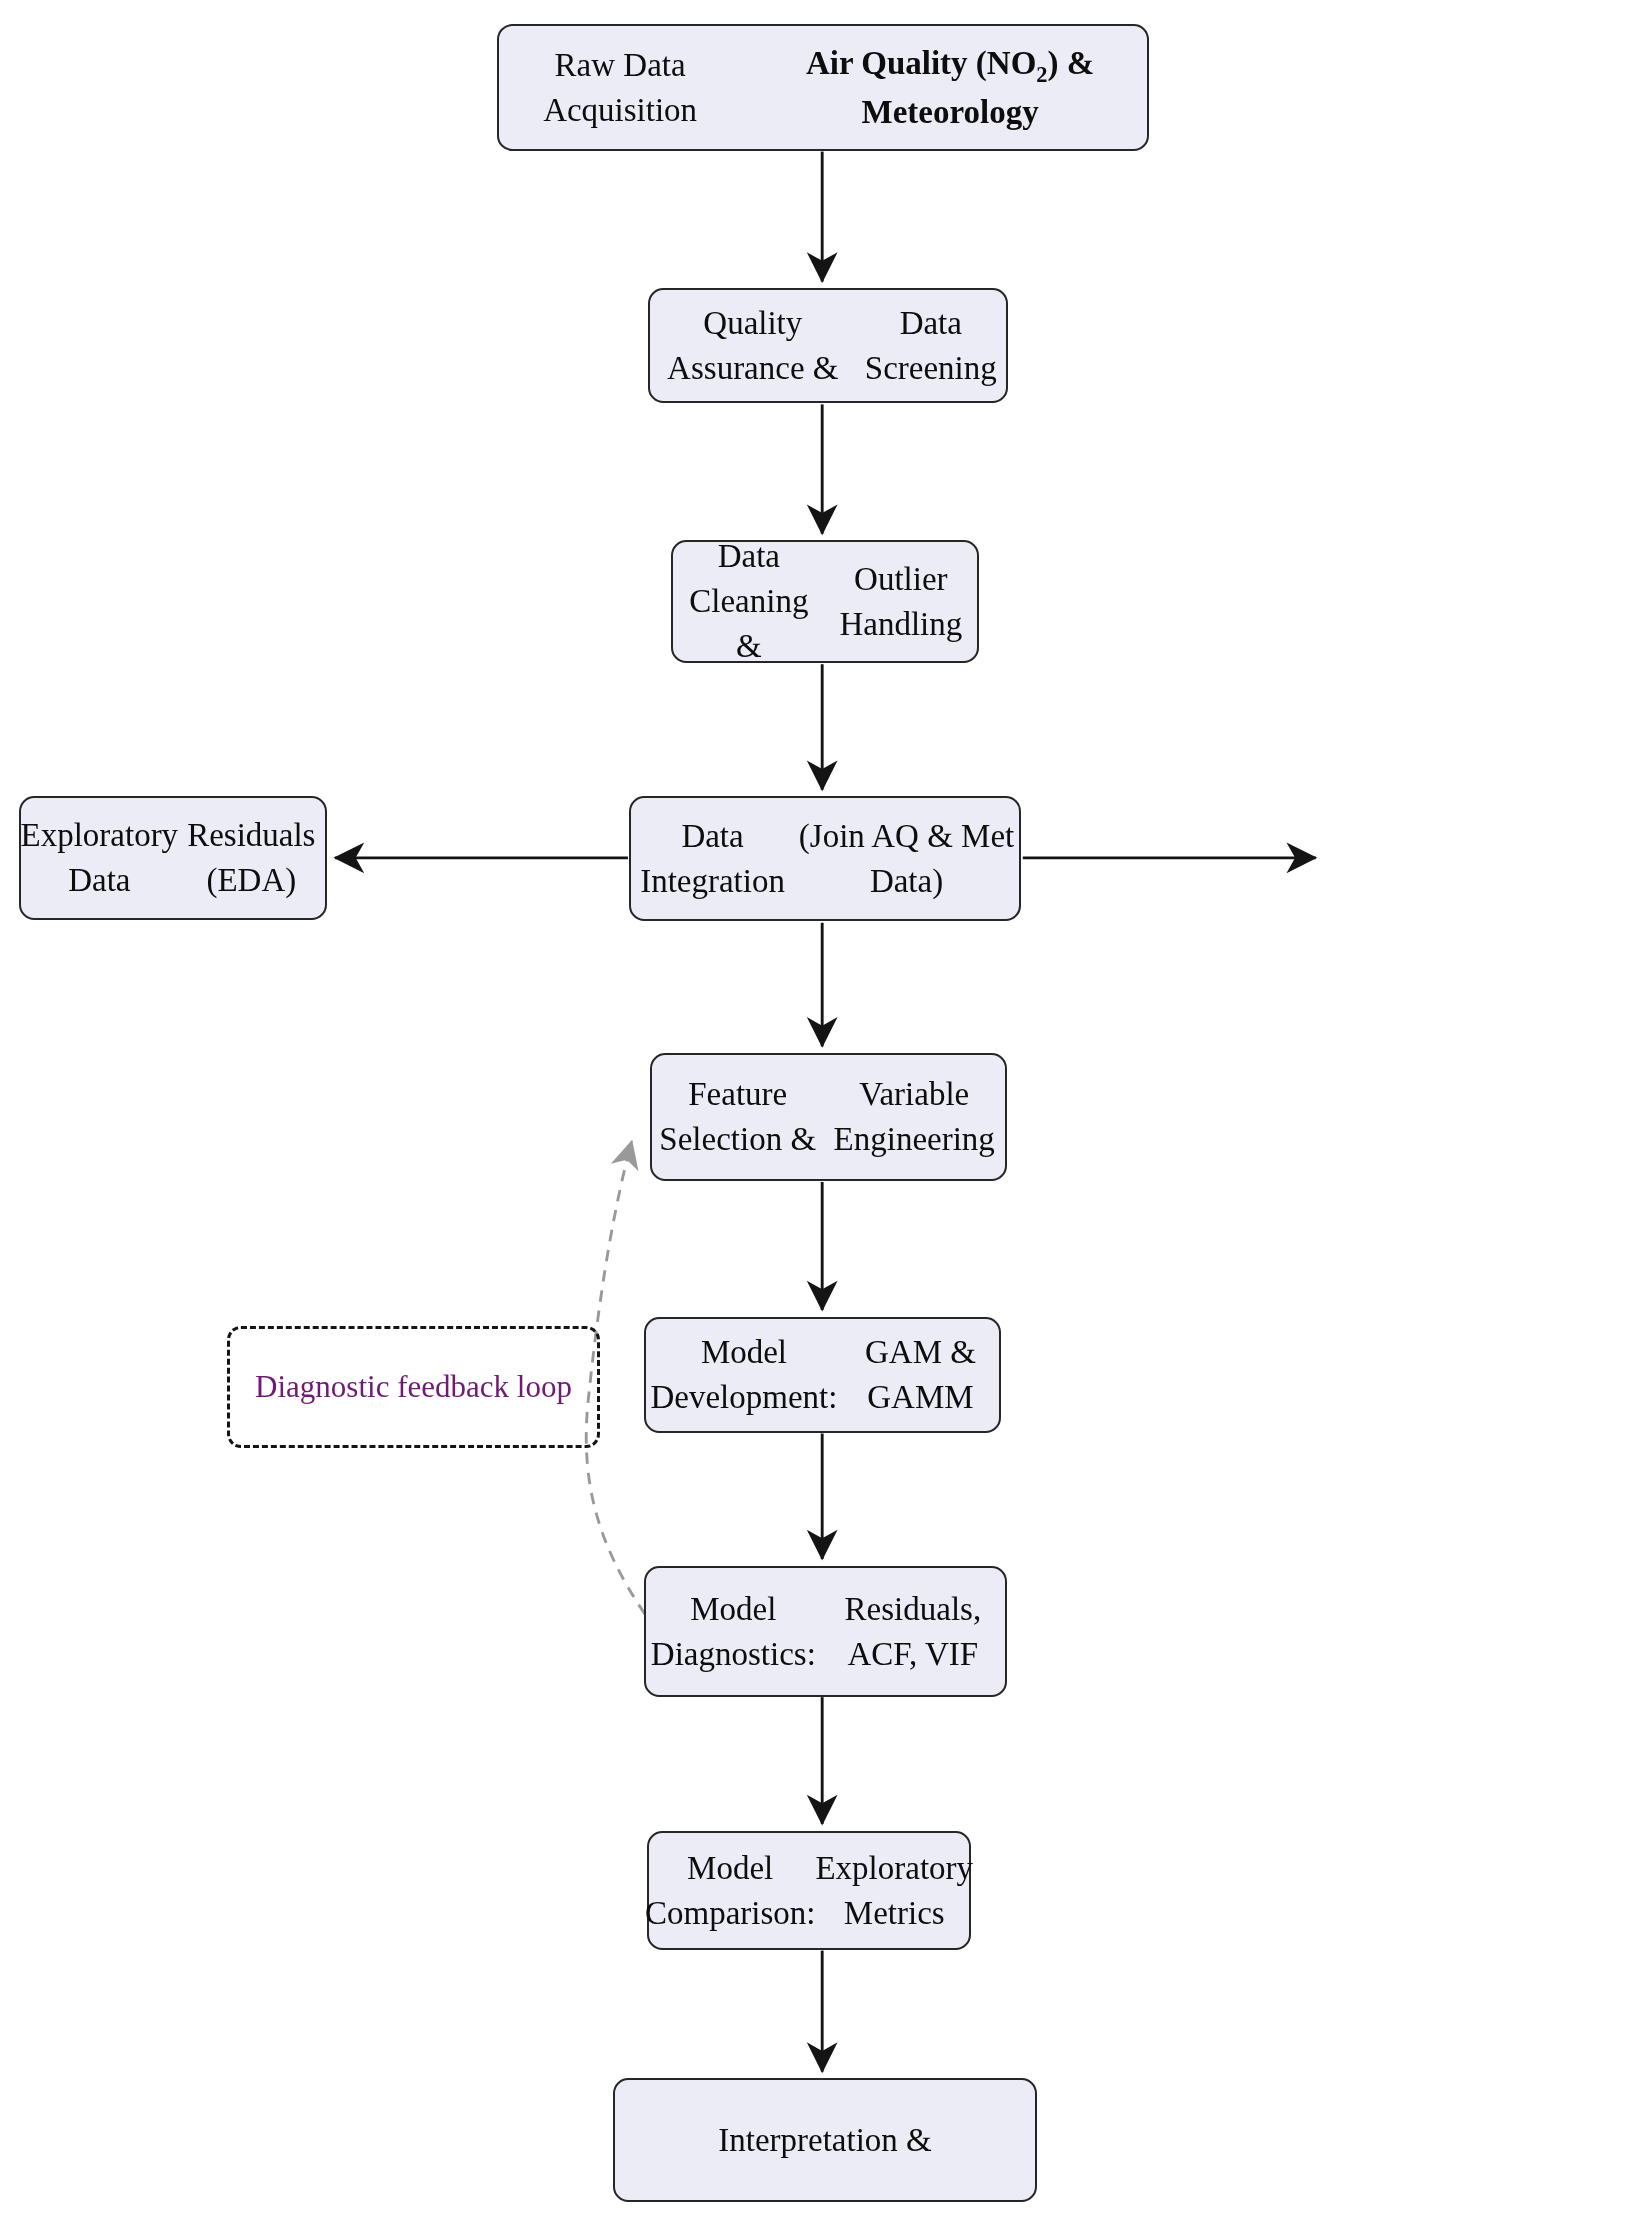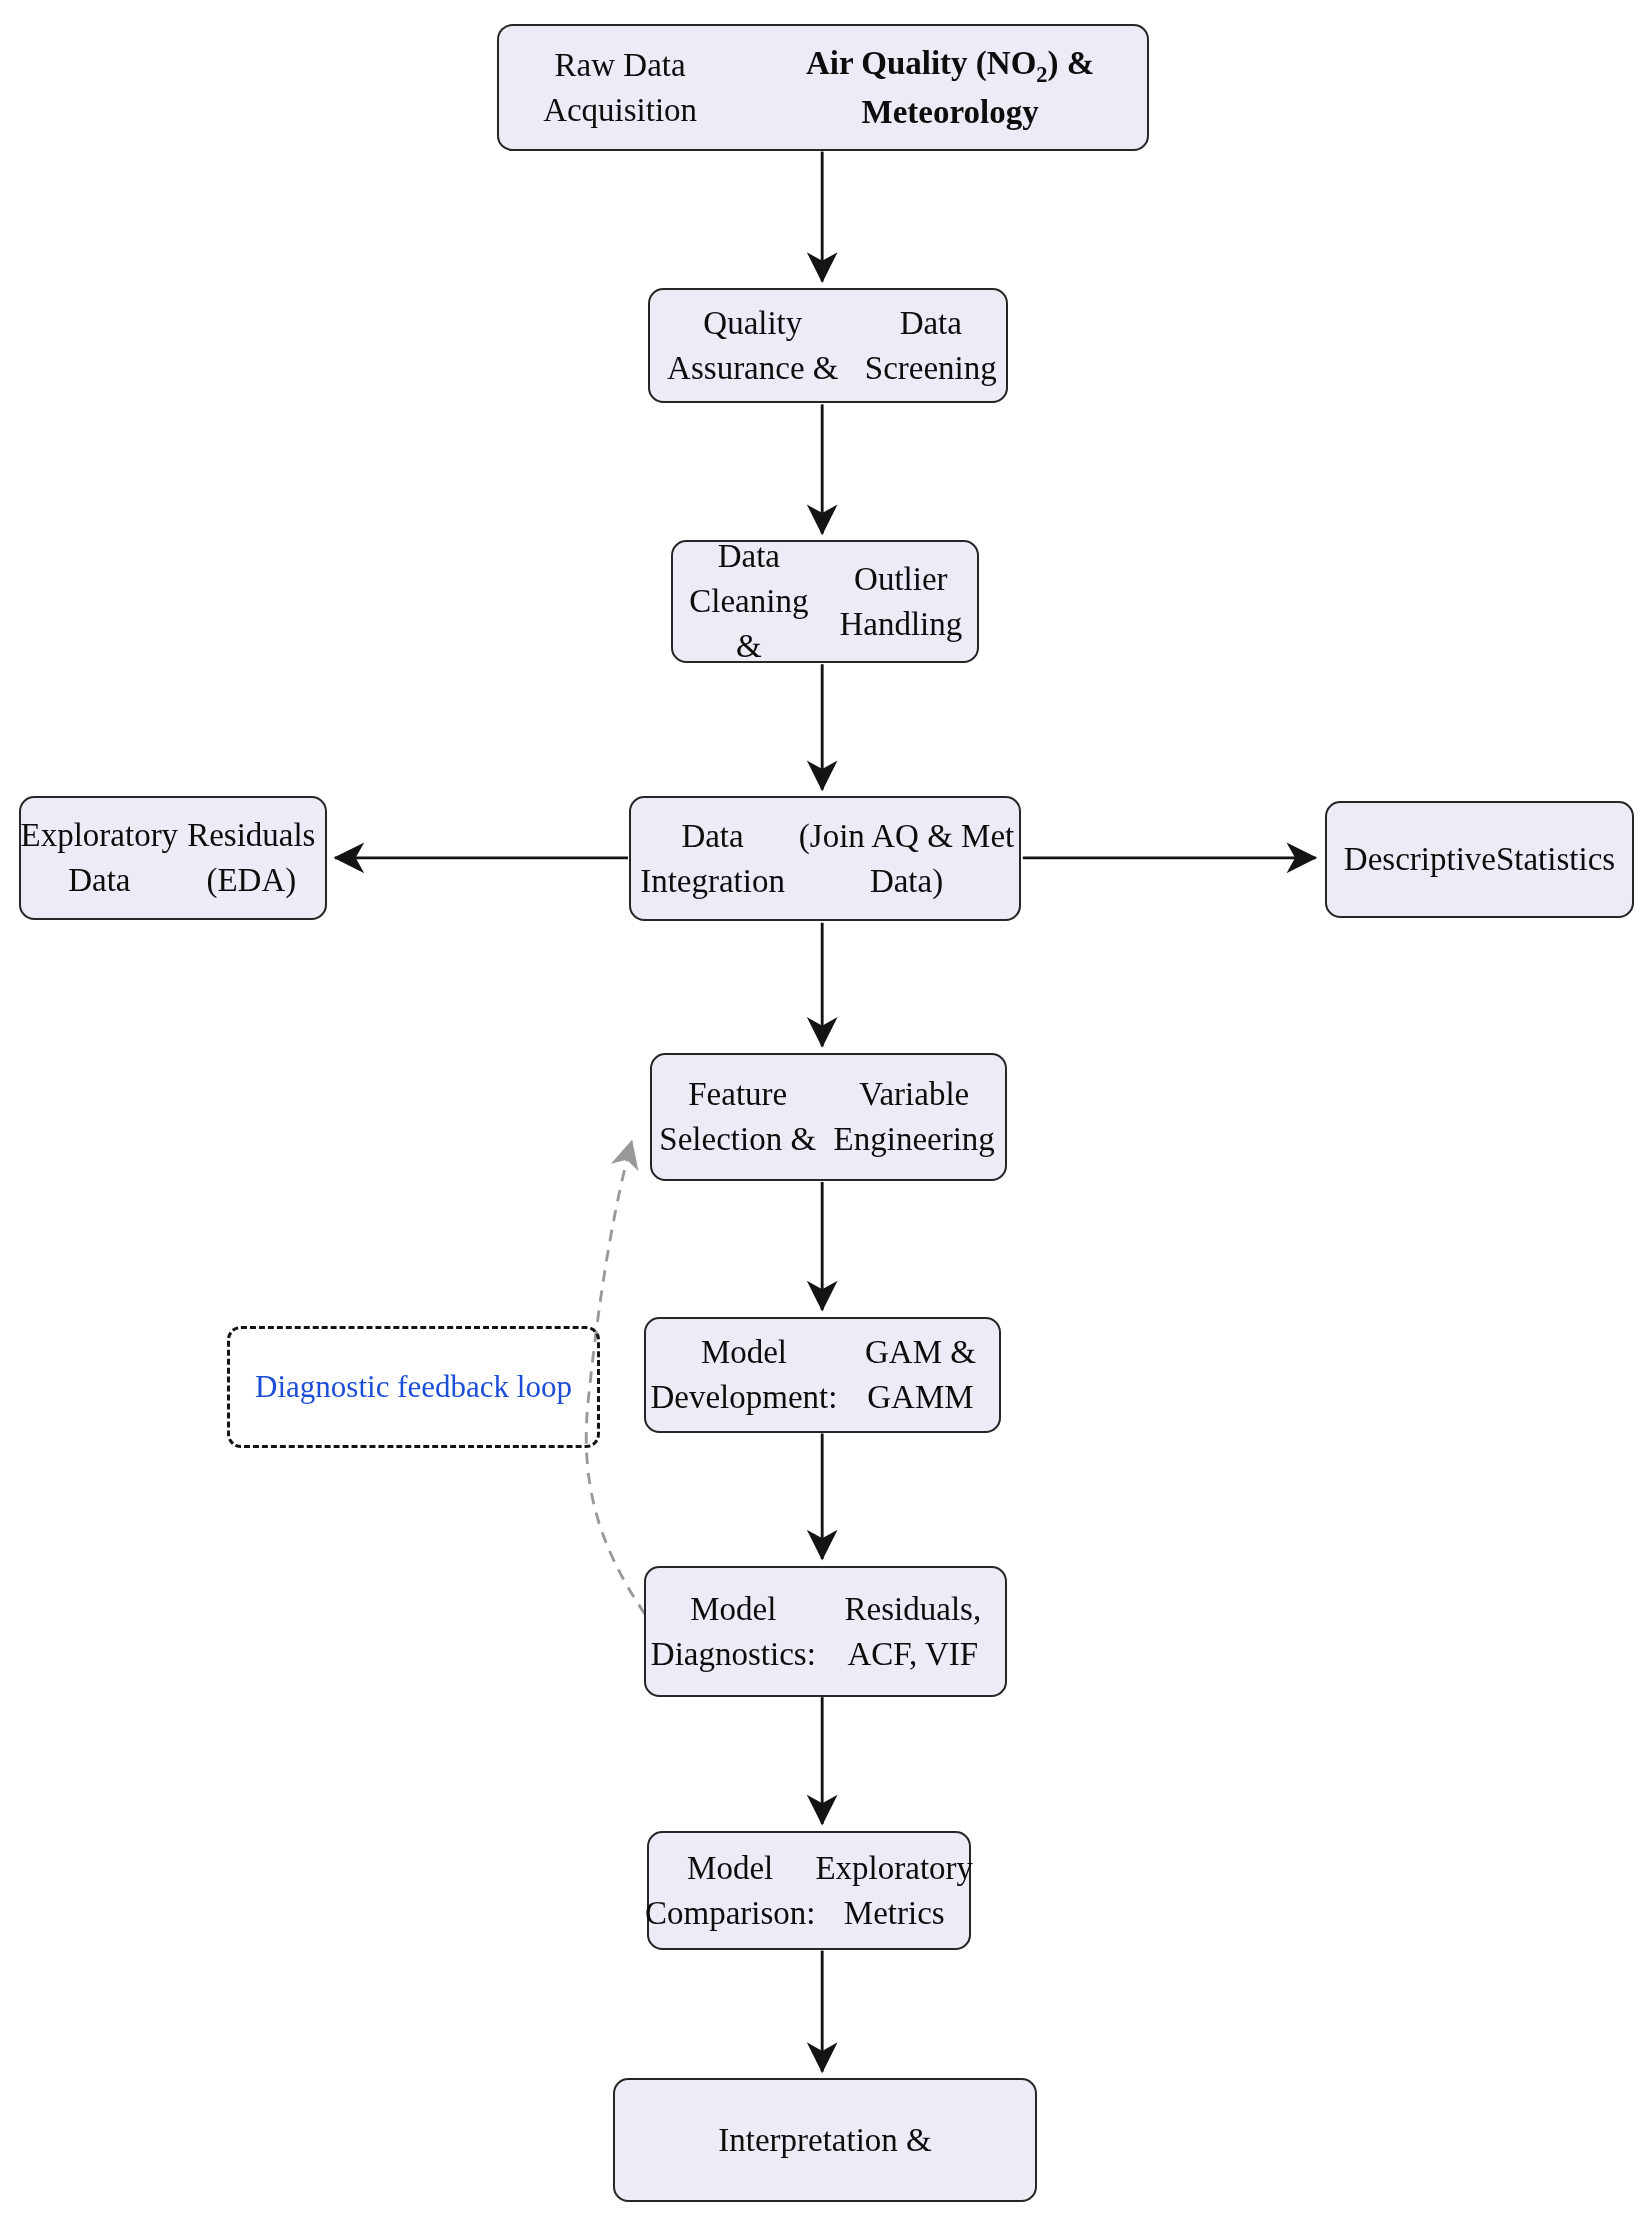--- a/index.html
+++ b/index.html
@@ -27,21 +27,21 @@
   .sub{font-size:0.68em;}
   .feedback-box{
     position:absolute;
     box-sizing:border-box;
     background:transparent;
     border:3.8px dashed #141414;
     border-radius:14px;
     display:flex;justify-content:center;align-items:center;
     text-align:center;
     font-size:31px;
-    color:#1d4ed8;
+    color:#701a75;
   }
 </style>
 </head>
 <body>
 
 <div id="canvas">
 
   <svg id="wires" viewBox="0 0 2583 3497" xmlns="http://www.w3.org/2000/svg">
     <defs>
       <marker id="ah-black" viewBox="0 0 12 12" refX="10.5" refY="6" markerWidth="58" markerHeight="58" markerUnits="userSpaceOnUse" orient="auto-start-reverse">
@@ -86,24 +86,20 @@
   <div class="node" style="left:629px;top:796px;width:392px;height:125px">
     <span>Data Integration</span>
     <span>(Join AQ &amp; Met Data)</span>
   </div>
 
   <div class="node" style="left:18.5px;top:796px;width:308px;height:124px">
     <span>Exploratory Data</span>
     <span>Residuals (EDA)</span>
   </div>
 
-  <div class="node" style="left:1325px;top:801px;width:309px;height:117px">
-    <span>Descriptive</span>
-    <span>Statistics</span>
-  </div>
 
   <div class="node" style="left:650px;top:1053px;width:357px;height:128px">
     <span>Feature Selection &amp;</span>
     <span>Variable Engineering</span>
   </div>
 
   <div class="node" style="left:644px;top:1317px;width:357px;height:116px">
     <span>Model Development:</span>
     <span>GAM &amp; GAMM</span>
   </div>

